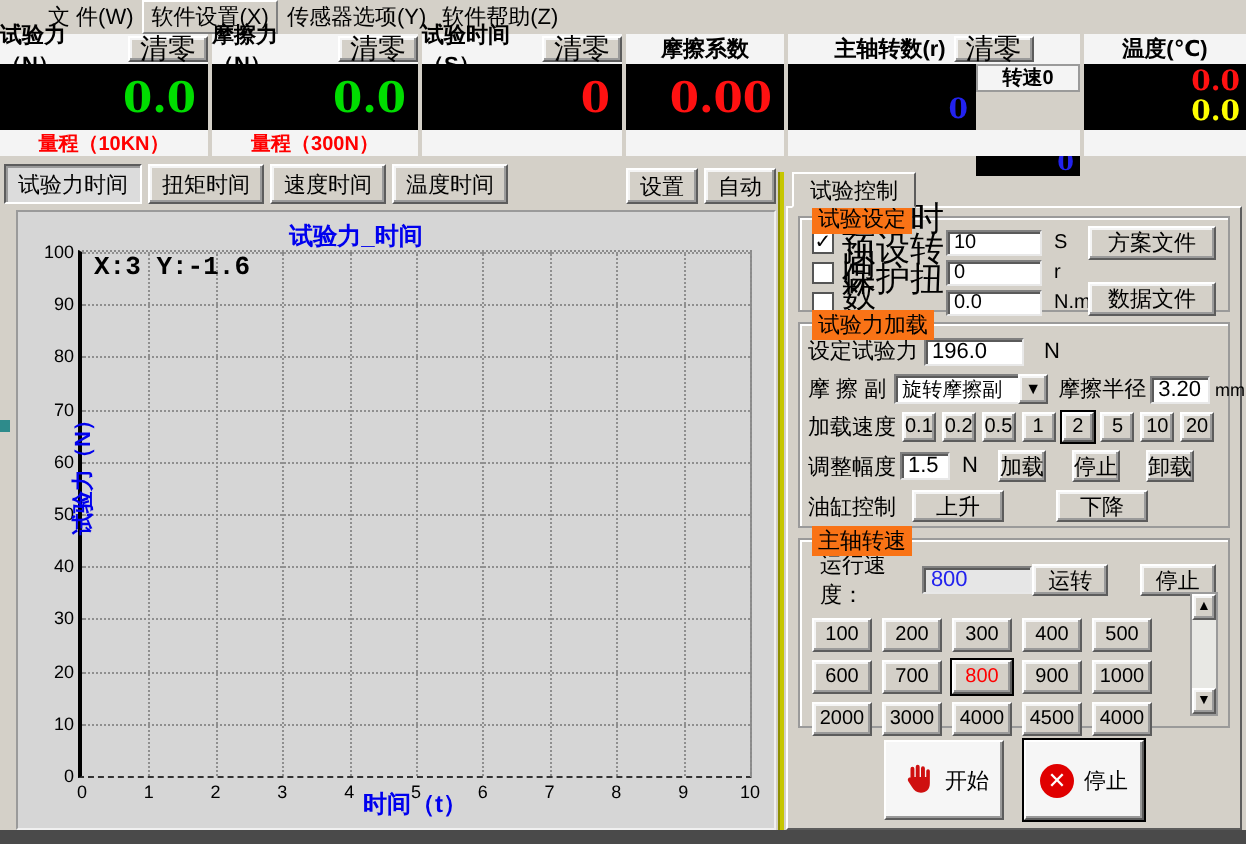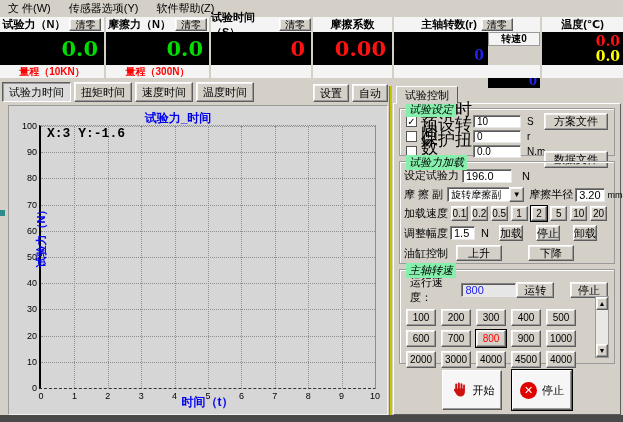--- a/index.html
+++ b/index.html
@@ -4,29 +4,29 @@
 <style>
   * { margin:0; padding:0; box-sizing:border-box; }
   html,body { width:623px; height:422px; }
   body { font-family:"Liberation Sans","DejaVu Sans",sans-serif; font-size:11px; background:#d4d0c8; color:#000; overflow:hidden; }
   #app { position:relative; width:623px; height:422px; background:#d4d0c8; }
   .btn { background:#d4d0c8; border:1px solid; border-color:#ffffff #5c5c5c #5c5c5c #ffffff; box-shadow:inset -1px -1px 0 #9a9a9a, inset 1px 1px 0 #f4f4f4; font-size:11px; display:flex; align-items:center; justify-content:center; cursor:default; white-space:nowrap; }
   .btn.focused { outline:1px solid #000; }
   .fld { background:#ffffff; border:1px solid; border-color:#808080 #e8e8e8 #e8e8e8 #808080; box-shadow:inset 1px 1px 0 #5a5a5a; padding:0 3px; display:flex; align-items:center; font-size:11px; }
 
   
-  #menubar { position:absolute; left:0; top:0; width:623px; height:16px; background:#d4d0c8; display:flex; align-items:center; padding-left:4px; gap:10px; }
+  #menubar { position:absolute; left:0; top:0; width:623px; height:16px; background:#d4d0c8; display:flex; align-items:center; padding-left:20px; }
   .menu-item { padding:0 4px; font-size:11px; white-space:nowrap; }
   .menu-item.boxed { border:1px solid; border-color:#ffffff #808080 #808080 #ffffff; }
 
   
   #displays { position:absolute; left:0; top:17px; width:623px; height:62px; display:flex; gap:2px; }
   .disp { display:flex; flex-direction:column; }
   .disp-head { height:15px; background:#f4f4f4; display:flex; align-items:center; justify-content:center; gap:4px; font-size:11px; font-weight:bold; }
-  .clear-btn { height:13px; padding:0 5px; font-size:10px; font-weight:normal; }
+  .clear-btn { height:13px; padding:0 5px; font-size:14px; font-weight:normal; }
   .disp-body { height:33px; background:#000; display:flex; align-items:center; justify-content:flex-end; padding-right:6px; font-family:"DejaVu Serif","Liberation Serif",serif; font-weight:bold; }
   .disp-foot { height:13px; background:#f4f4f4; display:flex; align-items:center; justify-content:center; color:#ff0000; font-weight:bold; font-size:10px; }
   .v-green { color:#00dd00; font-size:21px; }
   .v-red { color:#ff1111; font-size:21px; }
   .v-blue { color:#2222ee; font-size:14px; }
   .temp-body { height:33px; background:#000; display:flex; flex-direction:column; align-items:flex-end; justify-content:center; padding-right:3px; font-family:"DejaVu Serif","Liberation Serif",serif; font-weight:bold; line-height:15px; }
   .t-red { color:#ff1111; font-size:14px; }
   .t-yellow { color:#ffff00; font-size:14px; }
   .revs-body { height:33px; display:flex; }
   .revs-main { background:#000; flex:1; display:flex; align-items:flex-end; justify-content:flex-end; padding:0 4px 2px 0; font-family:"DejaVu Serif",serif; font-weight:bold; }
@@ -54,30 +54,30 @@
 
   
   #divider { position:absolute; left:389px; top:86px; width:3px; height:329px; background:#c6c600; border-left:1px solid #8f8f00; }
 
   
   #ctrl { position:absolute; left:393px; top:86px; width:228px; height:329px; }
   #ctrl-tab { position:absolute; left:3px; top:0; height:18px; padding:0 8px; display:flex; align-items:center; background:#d4d0c8; border:1px solid; border-color:#ffffff #5c5c5c #d4d0c8 #ffffff; font-size:11px; z-index:2; }
   #ctrl-frame { position:absolute; left:0; top:17px; width:228px; height:312px; background:#d4d0c8; border:1px solid; border-color:#ffffff #5c5c5c #5c5c5c #ffffff; padding:4px 5px 2px 5px; }
 
   .groupbox { position:relative; border:1px solid #9a9a9a; box-shadow:inset 1px 1px 0 #ffffff; margin-bottom:5px; padding:8px 4px 2px 4px; }
-  .groupbox > .gb-title { position:absolute; top:-7px; left:6px; background:#86efac; padding:0 3px; font-size:11px;font-style:italic; }
+  .groupbox > .gb-title { position:absolute; top:-7px; left:6px; background:#f97316; padding:0 3px; font-size:11px; }
 
   
   #gb-setup { height:48px; padding-top:5px; }
   .setup-row { display:flex; align-items:center; height:14px; margin-bottom:1px; }
   .chk { width:11px; height:11px; background:#fff; border:1px solid #555; margin:0 4px 0 2px; font-size:10px; line-height:9px; text-align:center; font-weight:bold; }
   .setup-label { width:52px; font-size:17px; }
   .setup-fld { width:48px; height:13px; font-size:10px; }
   .setup-unit { margin-left:6px; font-size:10px; }
-  #file-btns { position:absolute; right:6px; top:4px; display:flex; flex-direction:column; gap:21px; }
+  #file-btns { position:absolute; right:6px; top:4px; display:flex; flex-direction:column; gap:11px; }
   #file-btns .btn { width:64px; height:17px; }
 
   
   #gb-load { height:103px; padding-top:6px; }
   .ld-row { display:flex; align-items:center; margin-bottom:4px; }
   .ld-row .lbl { font-size:11px; white-space:nowrap; }
   #loadspeed-row .btn { width:22px; height:15px; font-size:10px; margin-right:3px; }
   #action-row .btn { width:44px; height:16px; margin-right:13px; }
   #cyl-row .btn { width:46px; height:16px; margin-right:26px; }
   .combo { display:flex; height:15px; }
@@ -104,20 +104,21 @@
   #bottom-strip { position:absolute; left:0; top:415px; width:623px; height:7px; background:#4a4a4a; }
   #edge-teal { position:absolute; left:0; top:210px; width:5px; height:6px; background:#2e8b8b; }
 </style>
 </head>
 <body>
 
 <div id="app">
 
   <div id="menubar">
       <span class="menu-item">文 件(W)</span>
+      <span class="menu-item boxed">软件设置(X)</span>
       <span class="menu-item">传感器选项(Y)</span>
       <span class="menu-item">软件帮助(Z)</span>
     </div>
 
   <div id="displays">
 
     <div class="disp" style="width:104px">
       <div class="disp-head">
         <span>试验力（N）</span>
         <div class="btn clear-btn">清零</div>

